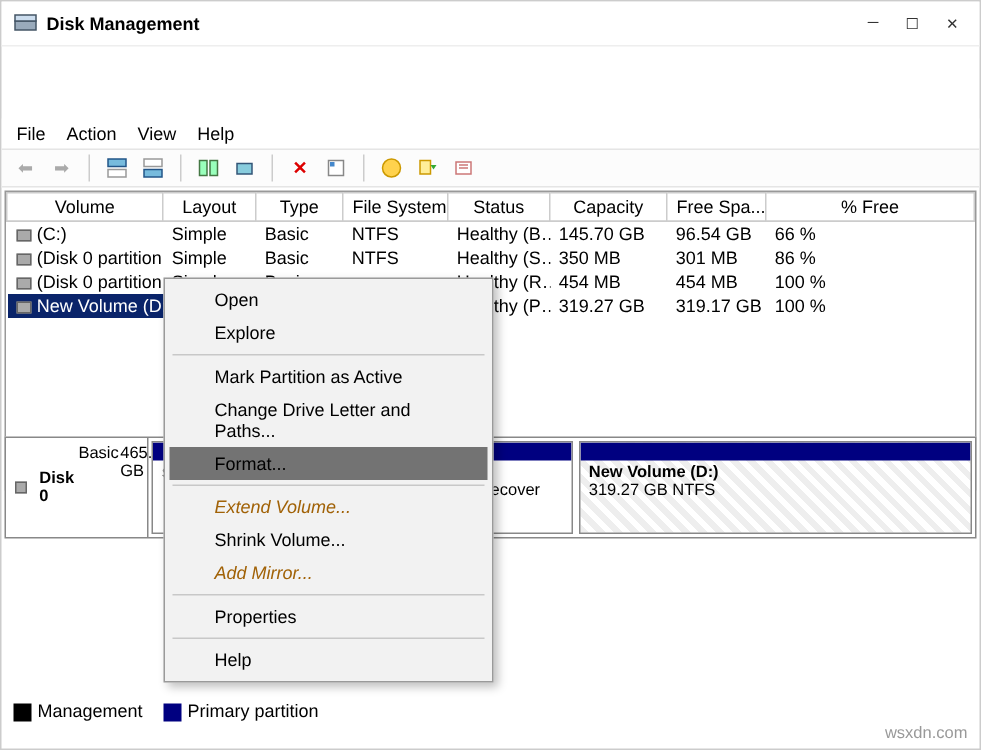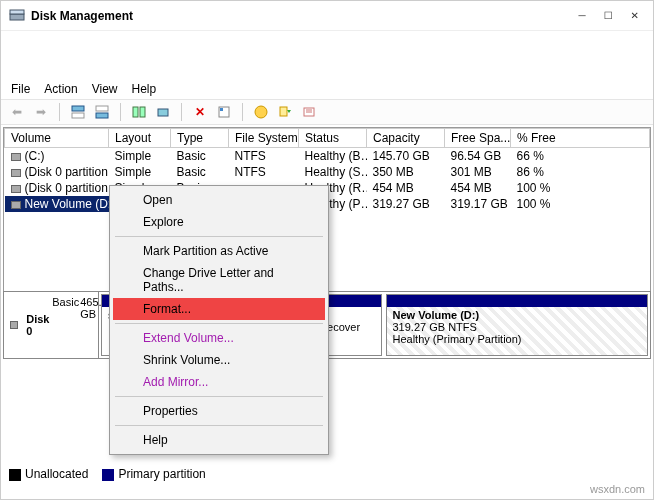--- a/index.html
+++ b/index.html
@@ -49,21 +49,21 @@
     }
     .tbtn { width:20px; height:20px; display:flex; align-items:center; justify-content:center; cursor:default; }
     .sep { width:1px; height:18px; background:#ccc; margin:0 4px; }
 
     .volumes {
       border:1px solid #999;
       margin:2px;
     }
     .vol-table { width:100%; border-collapse: collapse; table-layout: fixed; }
     .vol-table th {
-      text-align:left;
+      text-align:center;
       font-weight:400;
       border:1px solid #ccc;
       background:#fff;
       padding:2px 6px;
       font-size:12px;
       white-space:nowrap;
       overflow:hidden;
       margin-left:45px;
     }
     .vol-table td {
@@ -140,22 +140,22 @@
       padding:3px;
       z-index:100;
       margin-top:38px;
     }
     .context-menu .mi {
       padding:4px 14px 4px 30px;
       font-size:12px;
       cursor:default;
       color:#000;
     }
-    .context-menu .mi.disabled { color:#a21caf; }
-    .context-menu .mi.hover { background:#ef4444; }
+    .context-menu .mi.disabled { color:#a16207;font-style:italic; }
+    .context-menu .mi.hover { background:#737373; }
     .context-menu hr { border:none; border-top:1px solid #c8c8c8; margin:3px 2px; }
   </style>
 </head>
 <body>
 
 <div class="titlebar">
   <span class="icon">
     <svg viewBox="0 0 16 16" width="16" height="16">
         <rect x="1" y="6" width="14" height="6" fill="#9ab" stroke="#456"></rect>
         <rect x="1" y="2" width="14" height="4" fill="#cde" stroke="#456"></rect>
@@ -317,28 +317,27 @@
       <div class="part" style="flex:1.8">
         <span>sh Dum</span>
       </div>
       <div class="part" style="flex:1.2">
         <span>454 MB</span><br>
         <span>Healthy (Recover</span>
       </div>
       <div class="part hatch" style="flex:3">
         <b>New Volume  (D:)</b>
         <span>319.27 GB NTFS</span><br>
-        <span>Healthy (Primary Partition)</span>
       </div>
     </div>
   </div>
 </div>
 
 <div class="legend">
-  <span><span class="sw" style="background:#000"></span><span>Unallocated</span></span>
+  <span><span class="sw" style="background:#000"></span><span>Management</span></span>
   <span><span class="sw" style="background:#000080"></span><span>Primary partition</span></span>
 </div>
 
 <div class="watermark">wsxdn.com</div>
 
 <div class="context-menu">
   <div class="mi">Open</div>
   <div class="mi">Explore</div>
   <hr>
   <div class="mi">Mark Partition as Active</div>

